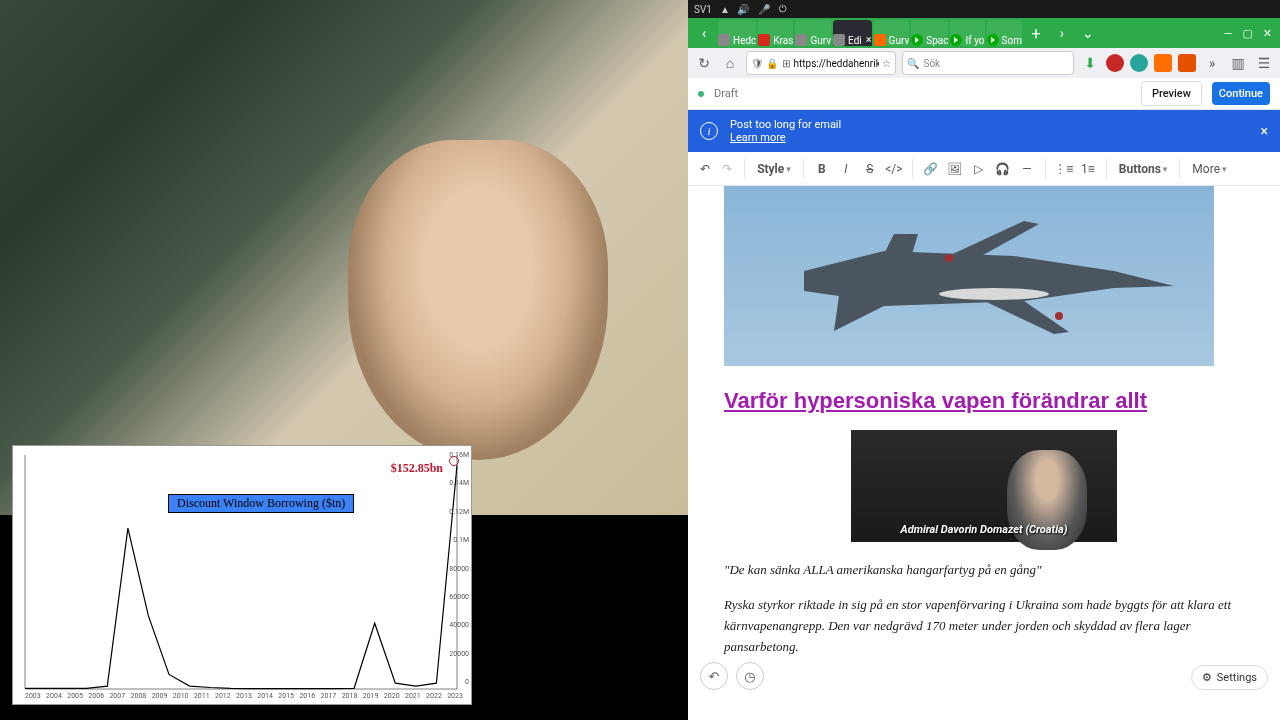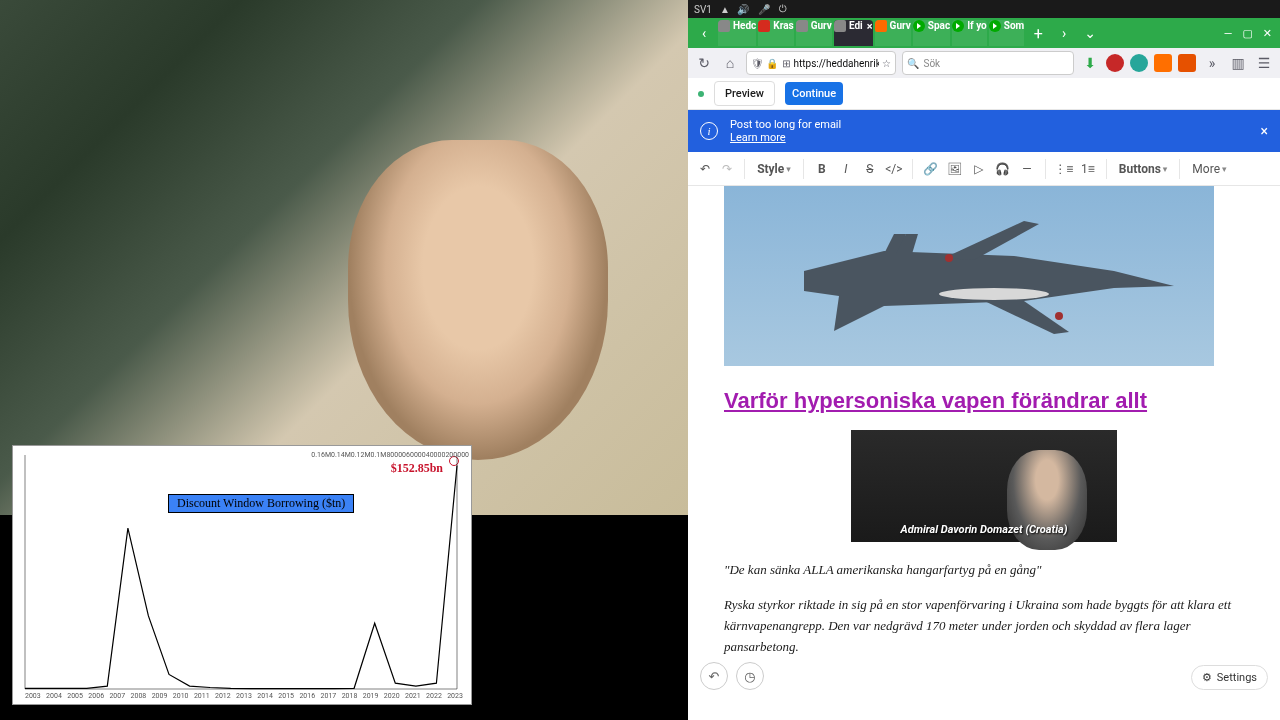--- a/index.html
+++ b/index.html
@@ -11,32 +11,32 @@
 .webcam-face { position: absolute; right: 80px; top: 140px; width: 260px; height: 320px; background: radial-gradient(ellipse at 50% 40%, #e8c8a8 30%, #d4b090 50%, #a08060 70%); border-radius: 40% 40% 50% 50%; }
 .webcam-black { position: absolute; left: 0; top: 515px; width: 688px; height: 205px; background: #000; }
 
 
 .chart-box { position: absolute; left: 12px; top: 445px; width: 460px; height: 260px; background: #fff; border: 1px solid #999; }
 .chart-peak-label { position: absolute; right: 28px; top: 15px; color: #c8142d; font-size: 12px; font-weight: bold; font-family: Georgia, serif; }
 .chart-peak-circle { position: absolute; right: 12px; top: 10px; width: 10px; height: 10px; border: 1.5px solid #c8142d; border-radius: 50%; background: #fff; }
 .chart-title-box { position: absolute; left: 155px; top: 48px; border: 1px solid #000; padding: 1px 8px; font-family: Georgia, serif; font-size: 12px; background: #3b82f6; }
 .chart-svg { position: absolute; left: 8px; top: 5px; width: 440px; height: 245px; }
 .chart-years { position: absolute; bottom: 4px; left: 12px; right: 8px; display: flex; justify-content: space-between; font-size: 7px; color: #555; font-family: Arial; }
-.chart-yaxis { position: absolute; right: 2px; top: 5px; display: flex; flex-direction: row; justify-content: space-between; height: 235px; font-size: 7px; color: #555; text-align: right; }
+.chart-yaxis { position: absolute; right: 2px; top: 5px; display: flex; flex-direction: column; justify-content: space-between; height: 235px; font-size: 7px; color: #555; text-align: right; }
 
 
 .browser-area { position: absolute; left: 688px; top: 0; width: 592px; height: 720px; background: #ecedee; }
 
 
 .sysbar { height: 18px; background: #1a1a1a; color: #ccc; font-size: 10px; display: flex; align-items: center; padding: 0 6px; gap: 8px; }
 
 
 .tabstrip { height: 30px; background: #2daa4a; display: flex; align-items: center; padding: 0 4px; gap: 2px; }
 .nav-arrow { width: 24px; height: 24px; display: flex; align-items: center; justify-content: center; color: #fff; font-size: 14px; }
-.tab { height: 26px; background: rgba(255,255,255,0.08); border-radius: 4px 4px 0 0; display: flex; align-items: flex-start; padding: 0 0; gap: 3px; color: #fff; font-size: 10px; max-width: 52px; overflow: hidden; font-weight: bold; }
+.tab { height: 26px; background: rgba(255,255,255,0.08); border-radius: 4px 4px 0 0; display: flex; align-items: flex-end; padding: 0 0; gap: 3px; color: #fff; font-size: 10px; max-width: 52px; overflow: hidden; }
 .tab.active { background: #2b2a33; }
 .tab .favicon { width: 12px; height: 12px; flex-shrink: 0; border-radius: 2px; }
 .tab .fav-red { background: #d52b1e; }
 .tab .fav-grey { background: #888; }
 .tab .fav-orange { background: #ff6a00; }
 .tab .fav-play { background: #0a0; border-radius: 50%; position: relative; }
 .tab .fav-play::after { content: ""; position: absolute; left: 4px; top: 3px; border-left: 4px solid #fff; border-top: 3px solid transparent; border-bottom: 3px solid transparent; }
 .tab-x { color: #fff; font-size: 11px; margin-left: 1px; }
 .tab-plus { width: 24px; color: #fff; font-size: 16px; text-align: center; }
 .tabstrip-spacer { flex: 1; }
@@ -223,20 +223,21 @@
     <div class="ext-icon ext-teal"></div>
     <div class="ext-icon ext-orange"></div>
     <div class="ext-icon ext-orange2"></div>
     <div class="tb-btn">»</div>
     <div class="tb-btn">▥</div>
     <div class="tb-btn">☰</div>
   </div>
 
   <div class="editor-header">
     <span class="draft-dot"></span>
+    <span class="draft-label">Draft</span>
     <button class="btn-preview">Preview</button>
     <button class="btn-continue">Continue</button>
   </div>
 
   <div class="banner">
     <div class="banner-icon">i</div>
     <div class="banner-text">
       <div>Post too long for email</div>
       <a class="banner-link">Learn more</a>
     </div>

